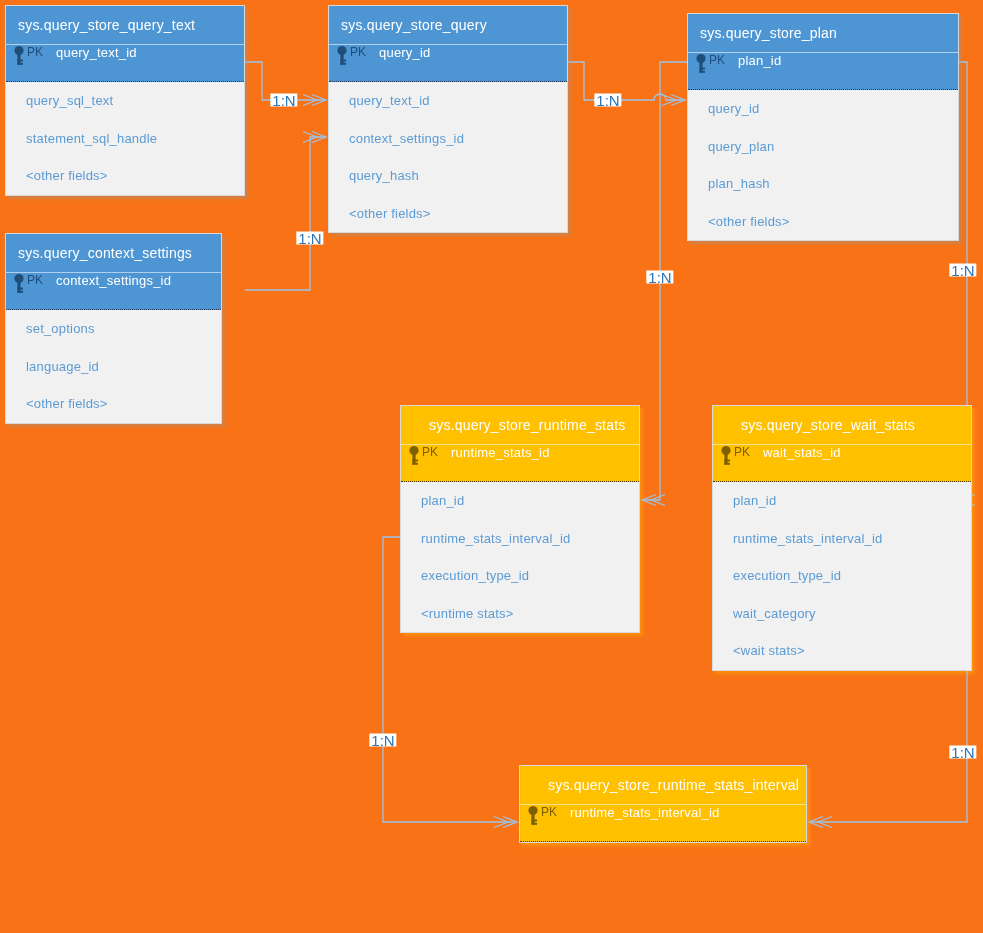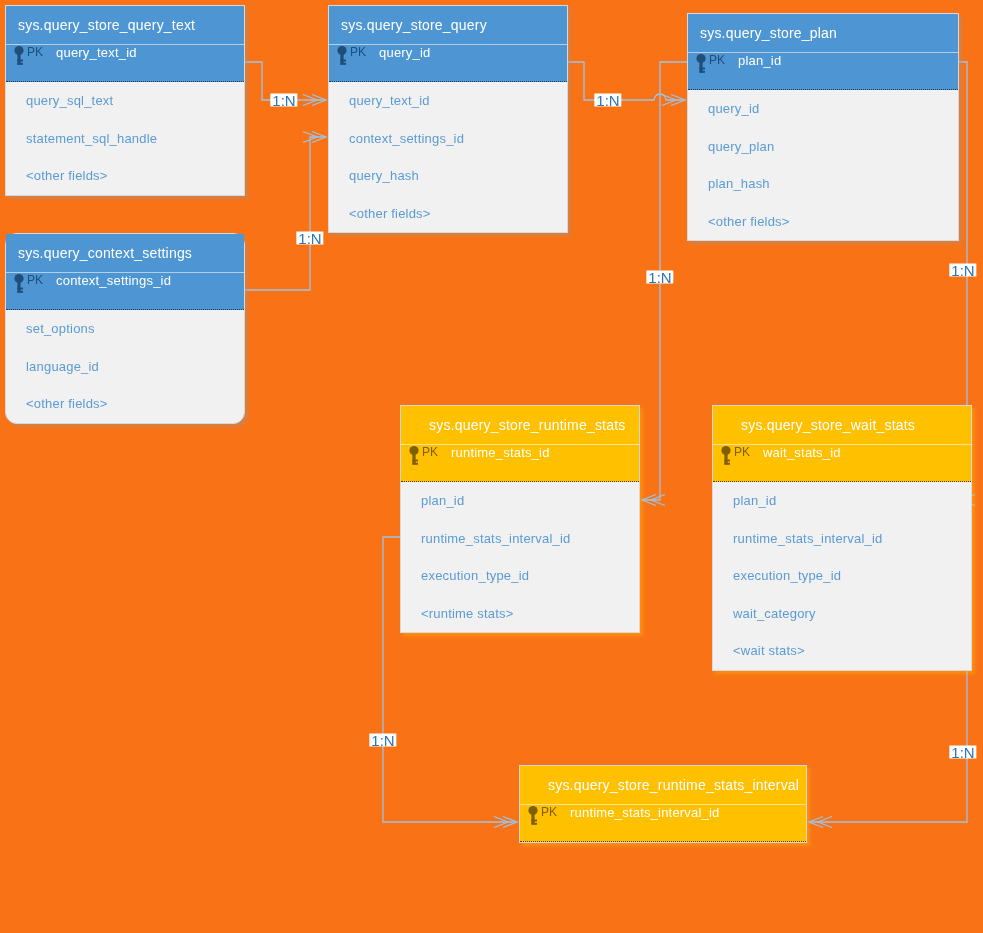--- a/index.html
+++ b/index.html
@@ -38,21 +38,21 @@
   .orange .pklabel{color:var(--pk-orange);}
   .pkfield{margin-left:13px;color:#fff;font-size:13px;letter-spacing:0.2px;}
   .fields .row{height:37.5px;line-height:37.5px;padding-left:20px;
     color:var(--field-text);font-size:13px;letter-spacing:0.2px;white-space:nowrap;}
   .lbl{position:absolute;z-index:2;transform:translate(-50%,-50%);
     background:#fff;color:var(--label-text);font-size:15px;padding:0 2px;line-height:13px;}
   
   .e0{left:5px;top:5px;width:240px;}
   .e1{left:328px;top:5px;width:240px;}
   .e2{left:687px;top:13px;width:272px;}
-  .e3{left:5px;top:233px;width:240px;border-radius:12px;}
+  .e3{left:5px;top:233px;width:217px;}
   .e4{left:400px;top:405px;width:240px;}
   .e5{left:712px;top:405px;width:260px;}
   .e6{left:519px;top:765px;width:288px;}
   
   .l0{left:284px;top:100px;}
   .l1{left:310px;top:238px;}
   .l2{left:608px;top:100px;}
   .l3{left:660px;top:277px;}
   .l4{left:963px;top:270px;}
   .l5{left:383px;top:740px;}

